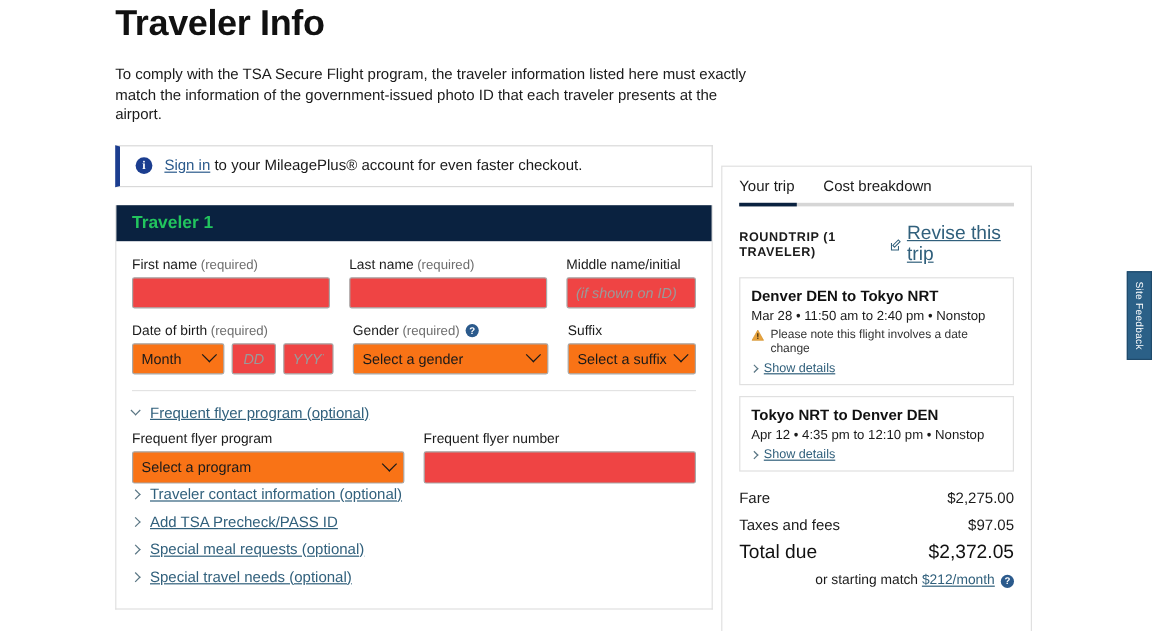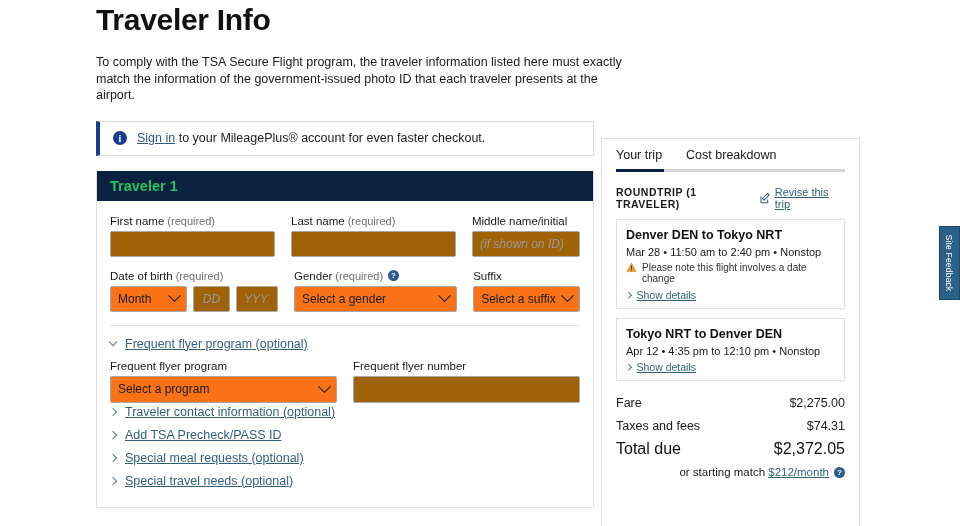--- a/index.html
+++ b/index.html
@@ -130,21 +130,21 @@
     font-size: 8px;
     font-weight: bold;
     margin-left: 5px;
     cursor: pointer;
   }
   .txt-input {
     width: 100%;
     height: 26px;
     border: 1px solid #a8a8a8;
     border-radius: 2px;
-    background: #a16207;
+    background: #ef4444;
     font-size: 12px;
     padding: 0 7px;
     font-family: "Liberation Sans", sans-serif;
     color: #1a1a1a;
   }
   .txt-input::placeholder {
     color: #9a9a9a;
     font-style: italic;
   }
   .sel {
@@ -242,21 +242,21 @@
   }
   .trip-head-label {
     font-size: 10.5px;
     font-weight: bold;
     letter-spacing: 0.5px;
     color: #1a1a1a;
   }
   .revise {
     display: flex;
     align-items: center;
-    font-size: 11px;
+    font-size: 16px;
   }
   .pencil-icon { margin-right: 4px; display: block; }
 
   .flight-card {
     border: 1px solid #e0e0e0;
     padding: 8px 9px 7px 9px;
     margin-bottom: 9px;
   }
   .flight-title {
     font-size: 12.5px;
@@ -521,21 +521,21 @@
         <span class="link">Show details</span>
       </div>
     </div>
 
     <div class="price-row first">
       <span>Fare</span>
       <span>$2,275.00</span>
     </div>
     <div class="price-row">
       <span>Taxes and fees</span>
-      <span>$74.31</span>
+      <span>$97.05</span>
     </div>
     <div class="total-row">
       <span>Total due</span>
       <span>$2,372.05</span>
     </div>
     <div class="monthly-row">
       <span>or starting match</span>
       <span>&nbsp;</span>
       <span class="link">$212/month</span>
       <span class="help-dot">?</span>

